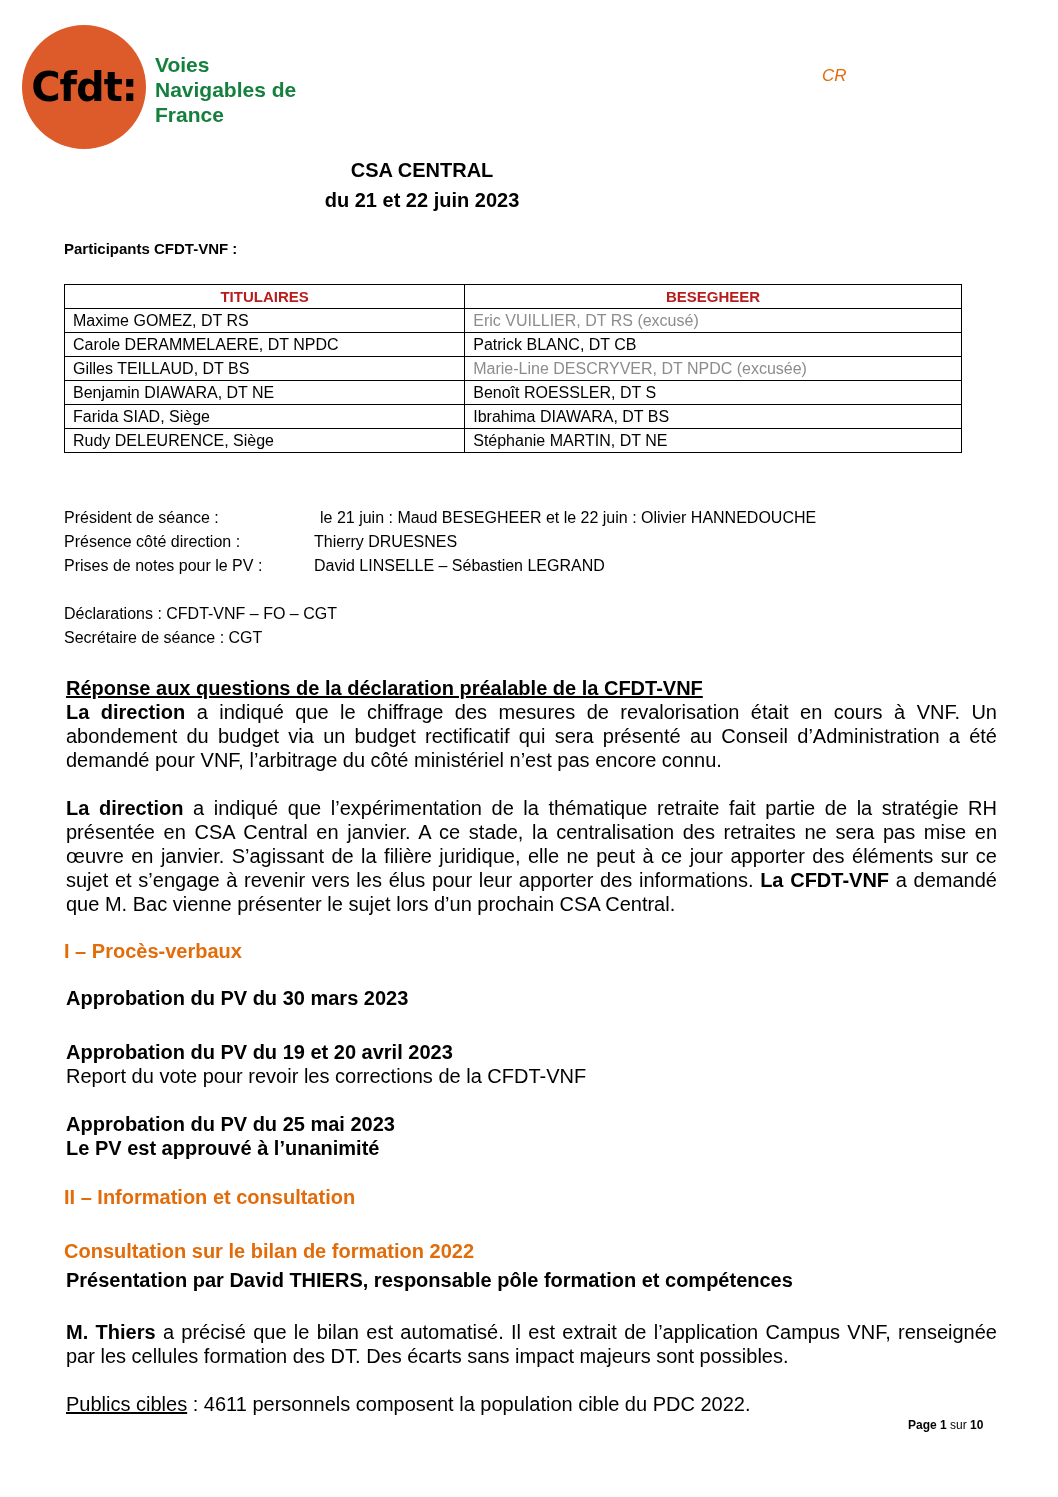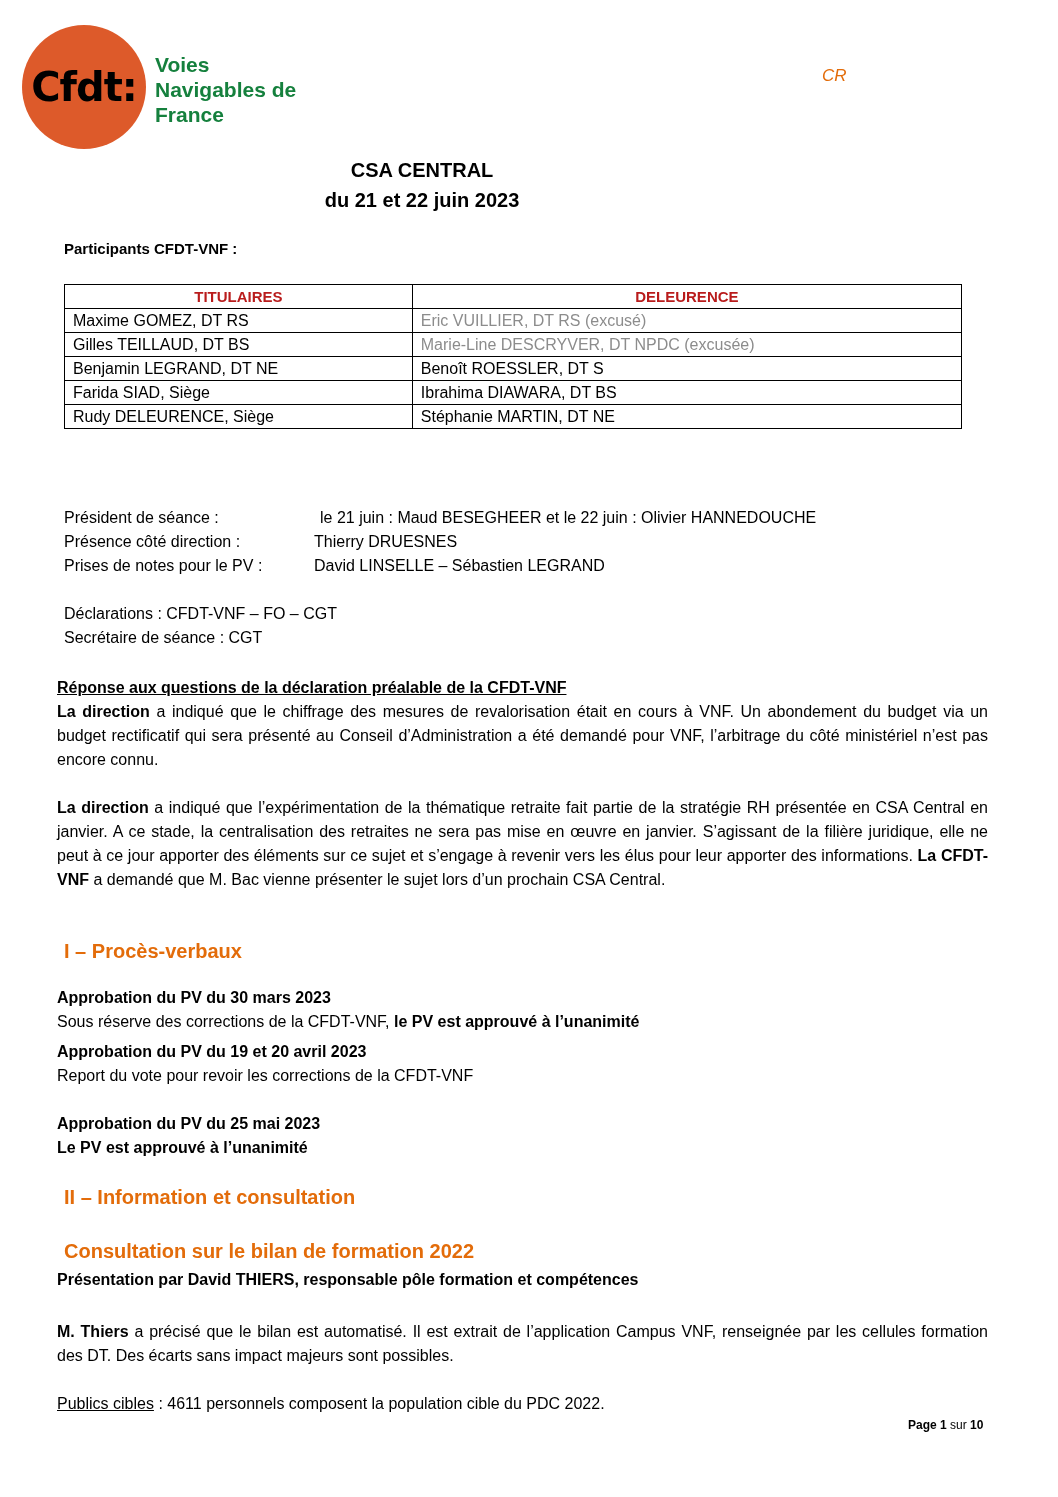--- a/index.html
+++ b/index.html
@@ -12,21 +12,21 @@
   .logo-text { left: 155px; top: 52px; color: #15803d; font-weight: bold; font-size: 21px; line-height: 25px; }
   .cr { left: 822px; top: 66px; color: #e36c0a; font-style: italic; font-size: 17px; }
   .title { left: 0; width: 844px; text-align: center; font-weight: bold; font-size: 20px; line-height: 30px; top: 155px; }
   .participants { left: 64px; top: 240px; font-weight: bold; font-size: 15px; }
   table.parts { position: absolute; left: 64px; top: 284px; width: 898px; border-collapse: collapse; font-size: 16px; }
   table.parts td, table.parts th { border: 1.5px solid #000; height: 23px; padding: 0 8px; }
   table.parts th { color: #b91c1c; font-weight: bold; font-size: 15px; text-align: center; }
   table.parts td.grey { color: #8c8c8c; }
   .meta-row { left: 64px; font-size: 16px; }
   .meta-val { position: absolute; left: 250px; white-space: nowrap; }
-  .para { left: 57px; width: 931px; font-size: 16px; line-height: 24px; text-align: justify; }
+  .para { left: 66px; width: 931px; font-size: 20px; line-height: 24px; text-align: justify; }
   .heading-orange { left: 64px; color: #e36c0a; font-weight: bold; font-size: 20px; }
   .bold { font-weight: bold; }
   .u { text-decoration: underline; }
   .footer { left: 908px; top: 1418px; font-weight: bold; font-size: 12px; }
 </style>
 </head>
 <body>
 
 <div class="abs logo-circle">
   <span>Cfdt:</span>
@@ -41,32 +41,36 @@
 <div class="abs title">
   <div>CSA CENTRAL</div>
   <div>du 21 et 22 juin 2023</div>
 </div>
 
 <div class="abs participants">Participants CFDT-VNF :</div>
 <table class="parts">
   <tbody>
       <tr>
     <th>TITULAIRES</th>
-    <th>DELEURENCE</th>
+    <th>BESEGHEER</th>
   </tr>
   <tr>
     <td>Maxime GOMEZ, DT RS</td>
     <td class="grey">Eric VUILLIER, DT RS (excusé)</td>
   </tr>
   <tr>
+    <td>Carole DERAMMELAERE, DT NPDC</td>
+    <td>Patrick BLANC, DT CB</td>
+  </tr>
+  <tr>
     <td>Gilles TEILLAUD, DT BS</td>
     <td class="grey">Marie-Line DESCRYVER, DT NPDC (excusée)</td>
   </tr>
   <tr>
-    <td>Benjamin LEGRAND, DT NE</td>
+    <td>Benjamin DIAWARA, DT NE</td>
     <td>Benoît ROESSLER, DT S</td>
   </tr>
   <tr>
     <td>Farida SIAD, Siège</td>
     <td>Ibrahima DIAWARA, DT BS</td>
   </tr>
   <tr>
     <td>Rudy DELEURENCE, Siège</td>
     <td>Stéphanie MARTIN, DT NE</td>
   </tr>
@@ -92,21 +96,20 @@
 <div class="abs para" style="top:700px;">
   <span class="bold">La direction</span><span> a indiqué que le chiffrage des mesures de revalorisation était en cours à VNF. Un abondement du budget via un budget rectificatif qui sera présenté au Conseil d’Administration a été demandé pour VNF, l’arbitrage du côté ministériel n’est pas encore connu.</span>
 </div>
 <div class="abs para" style="top:796px;">
   <span class="bold">La direction</span><span> a indiqué que l’expérimentation de la thématique retraite fait partie de la stratégie RH présentée en CSA Central en janvier. A ce stade, la centralisation des retraites ne sera pas mise en œuvre en janvier. S’agissant de la filière juridique, elle ne peut à ce jour apporter des éléments sur ce sujet et s’engage à revenir vers les élus pour leur apporter des informations. </span><span class="bold">La CFDT-VNF</span><span> a demandé que M. Bac vienne présenter le sujet lors d’un prochain CSA Central.</span>
 </div>
 
 <div class="abs heading-orange" style="top:940px;">I – Procès-verbaux</div>
 <div class="abs para" style="top:968px;margin-top:18px;">
   <div class="bold">Approbation du PV du 30 mars 2023</div>
-  <div><span>Sous réserve des corrections de la CFDT-VNF, </span><span class="bold">le PV est approuvé à l’unanimité</span></div>
 </div>
 <div class="abs para" style="top:1040px;">
   <div class="bold">Approbation du PV du 19 et 20 avril 2023</div>
   <div><span>Report du vote pour revoir les corrections de la CFDT-VNF</span><span class="bold"></span></div>
 </div>
 <div class="abs para" style="top:1112px;">
   <div class="bold">Approbation du PV du 25 mai 2023</div>
   <div><span></span><span class="bold">Le PV est approuvé à l’unanimité</span></div>
 </div>
 

